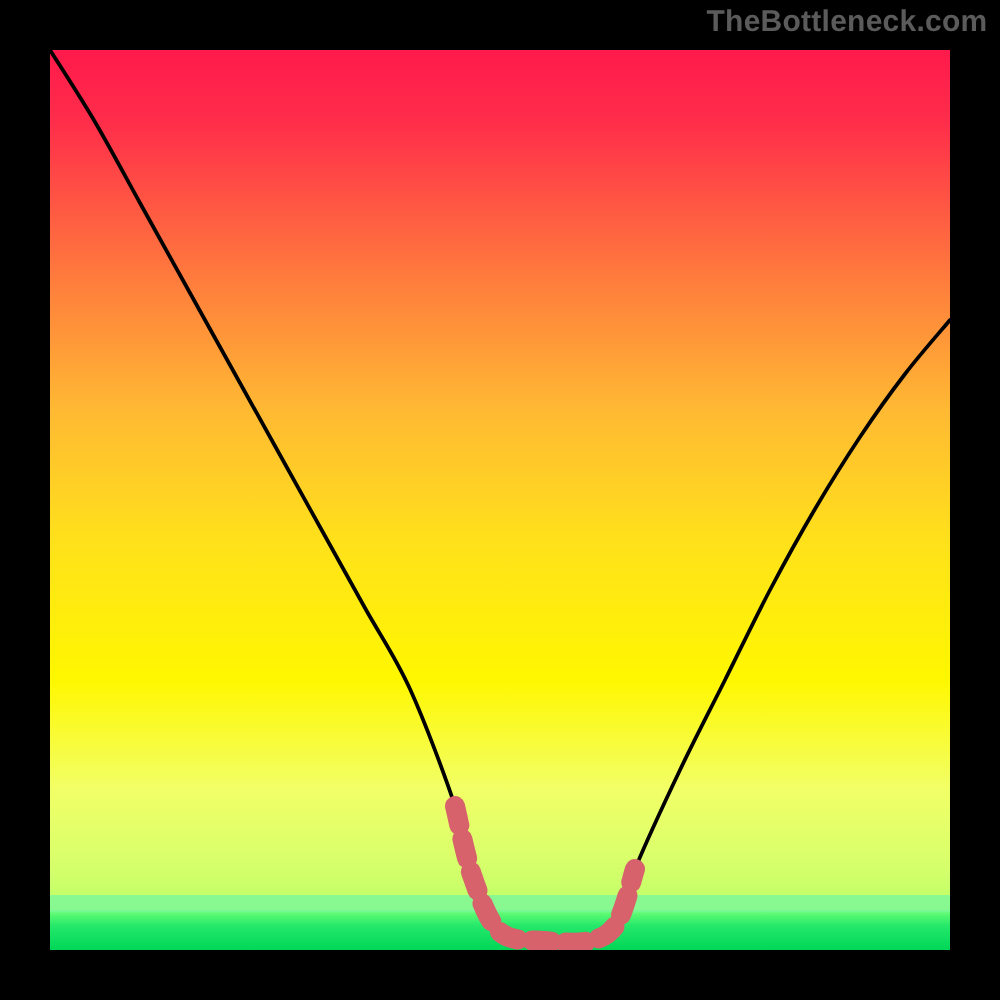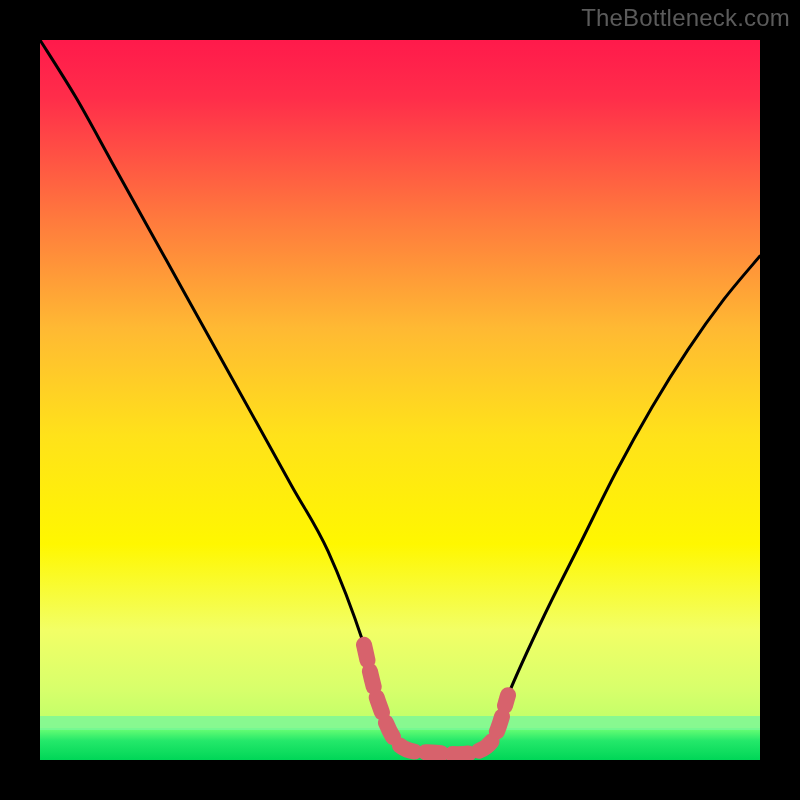--- a/index.html
+++ b/index.html
@@ -15,21 +15,21 @@
     width: 800px;
     height: 800px;
     background: #000;
   }
   .watermark {
     position: absolute;
     top: 4px;
     right: 10px;
     color: #5b5b5b;
     font-size: 24px;
-    font-weight: 400;
+    font-weight: 700;
     letter-spacing: 0.2px;
     z-index: 5;
   }
   .plot-wrap {
     position: absolute;
     left: 40px;
     top: 40px;
     width: 720px;
     height: 720px;
   }

